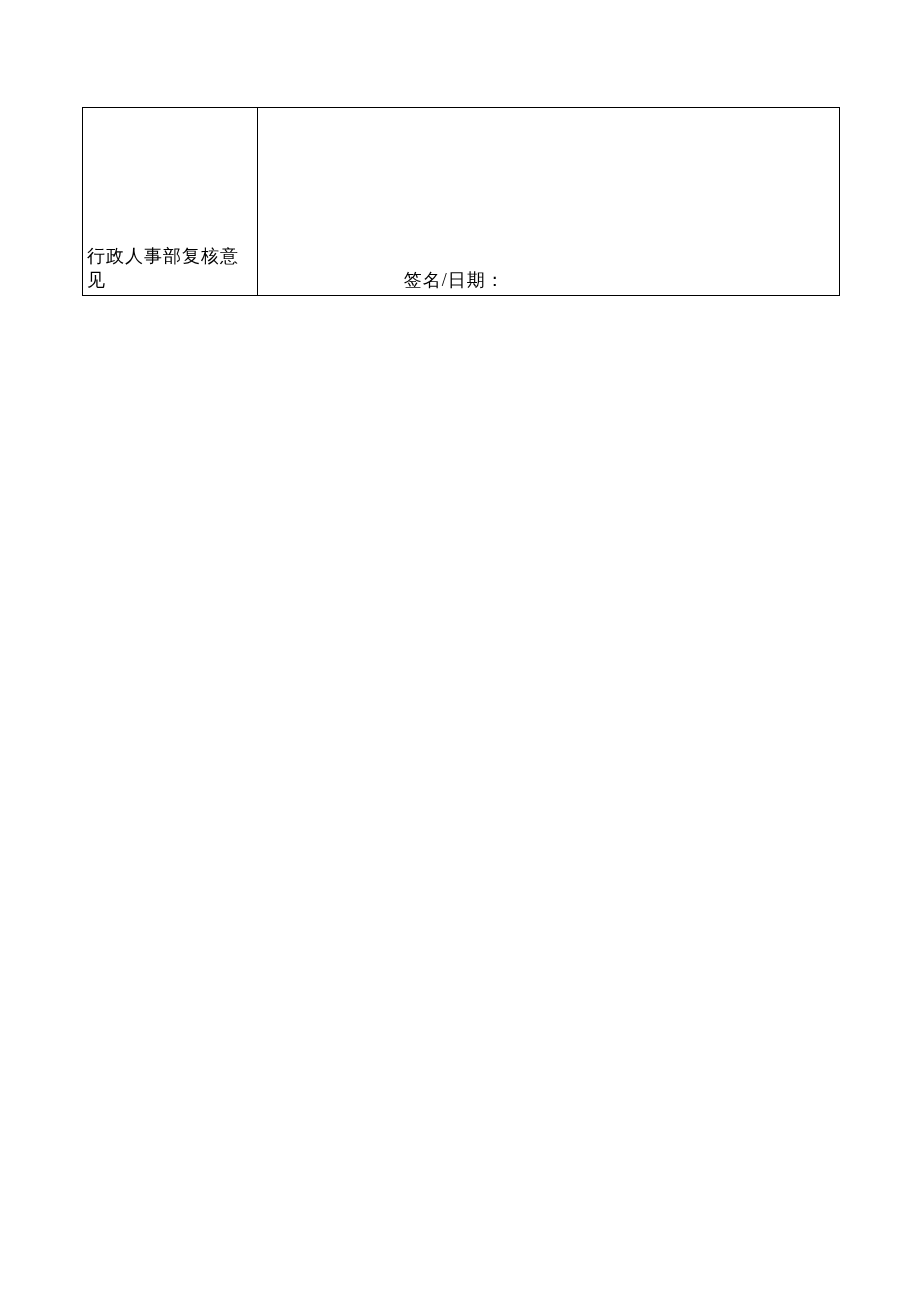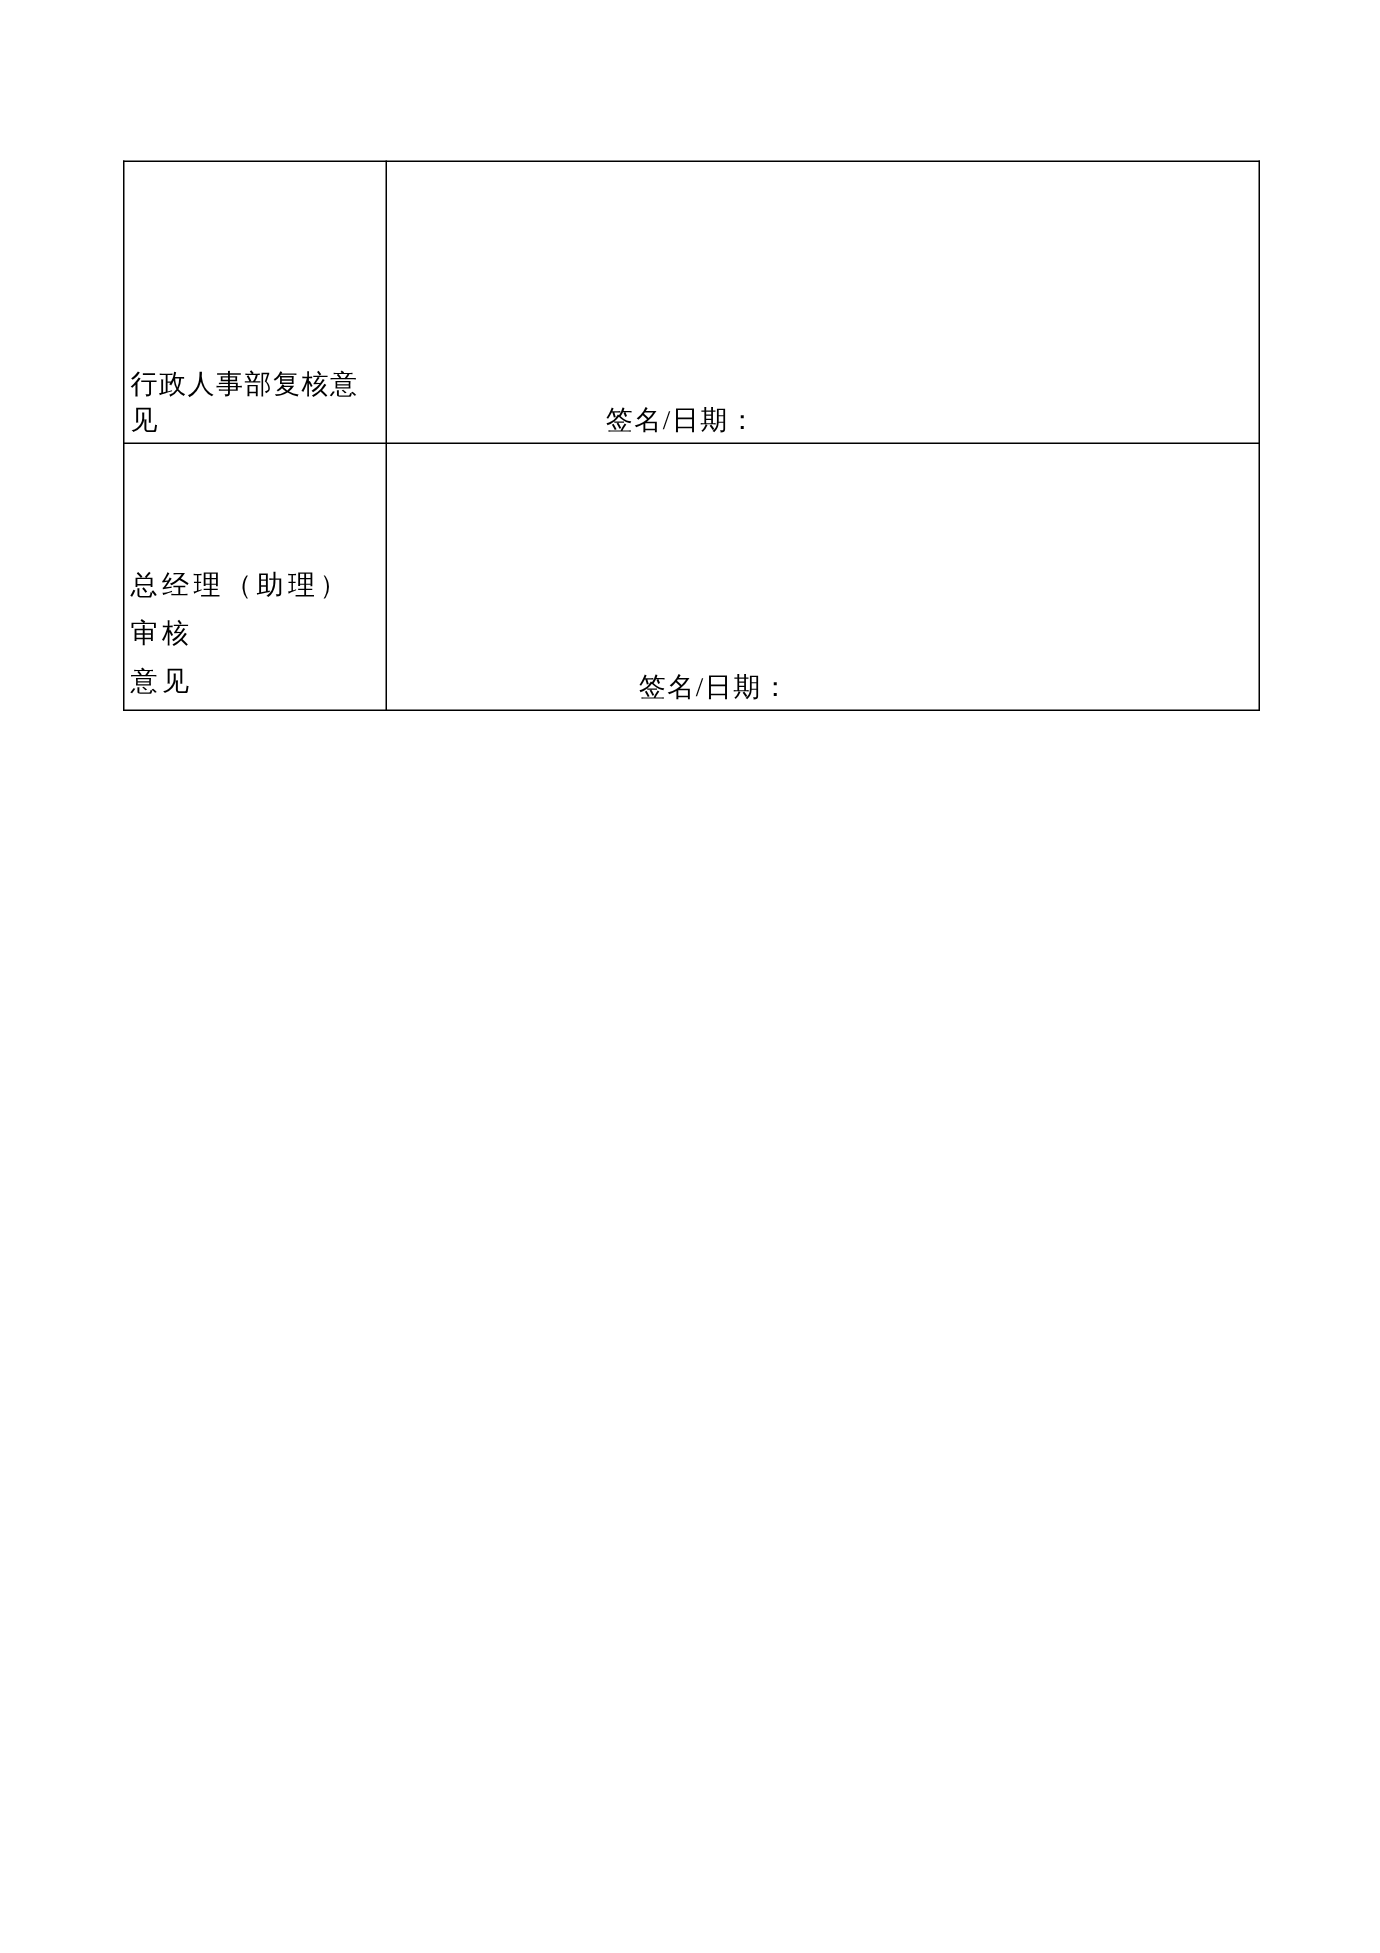--- a/index.html
+++ b/index.html
@@ -96,22 +96,14 @@
 <table class="form-table">
   <tbody>
       <tr>
     <td class="label-cell row1-label">
       <div class="row1-label-text">行政人事部复核意见</div>
     </td>
     <td class="content-cell row1-content">
       <div class="row1-content-text">签名/日期：</div>
     </td>
   </tr>
-  <tr>
-    <td class="label-cell row2-label">
-      <div class="row2-label-text"><span>总经理（助理） 审核</span><br><span>意见</span></div>
-    </td>
-    <td class="content-cell row2-content">
-      <div class="row2-content-text">签名/日期：</div>
-    </td>
-  </tr>
 </tbody>
   </table>
 
 </body></html>

